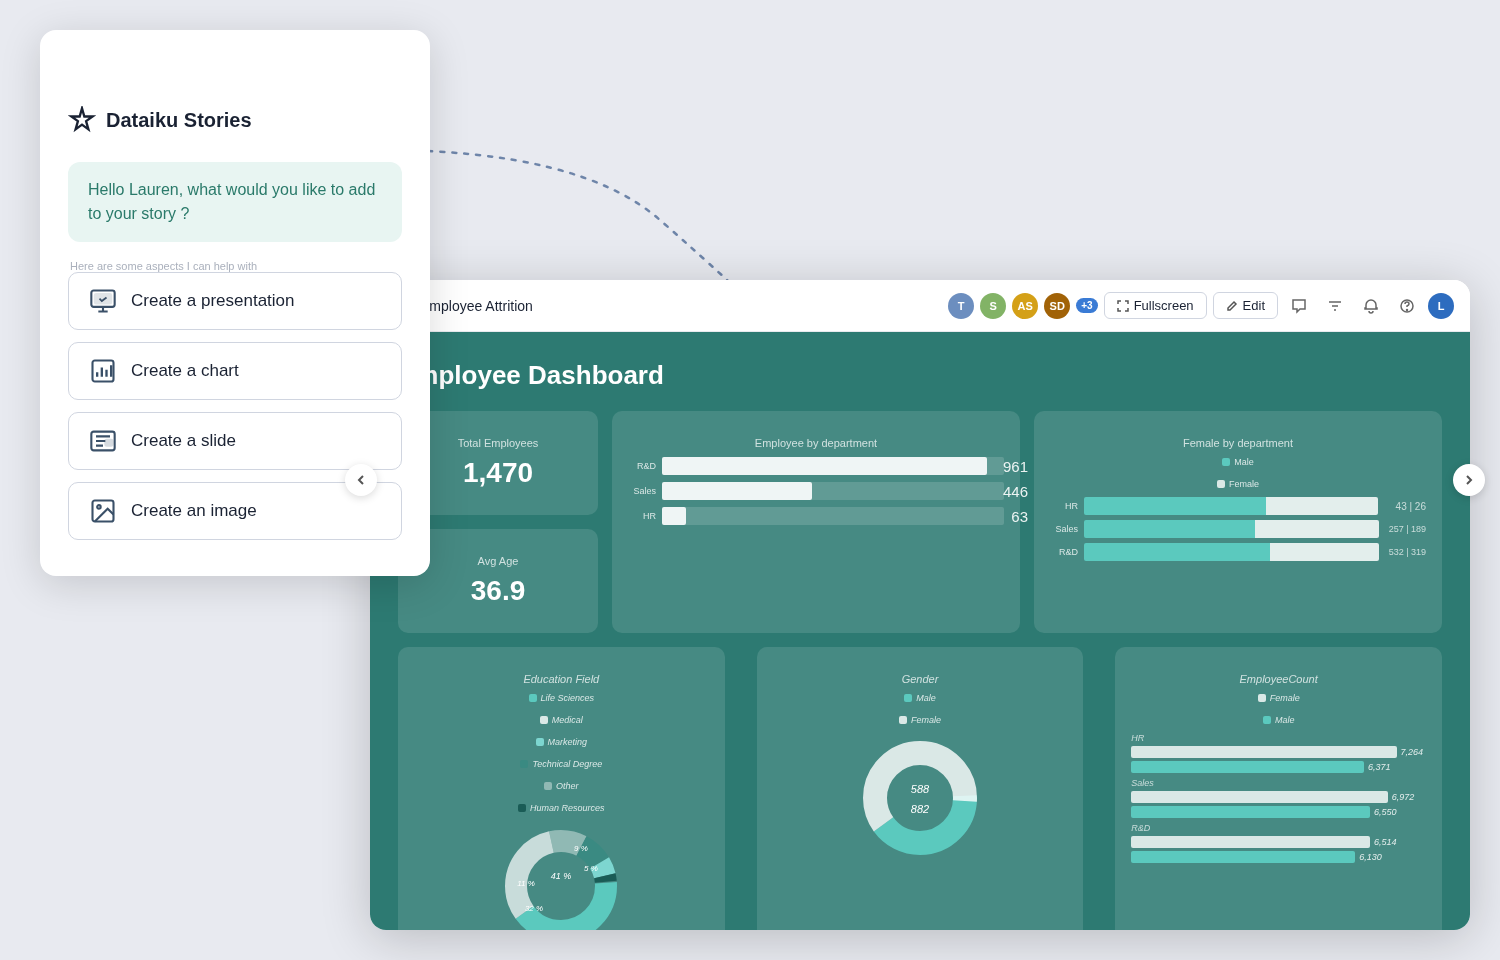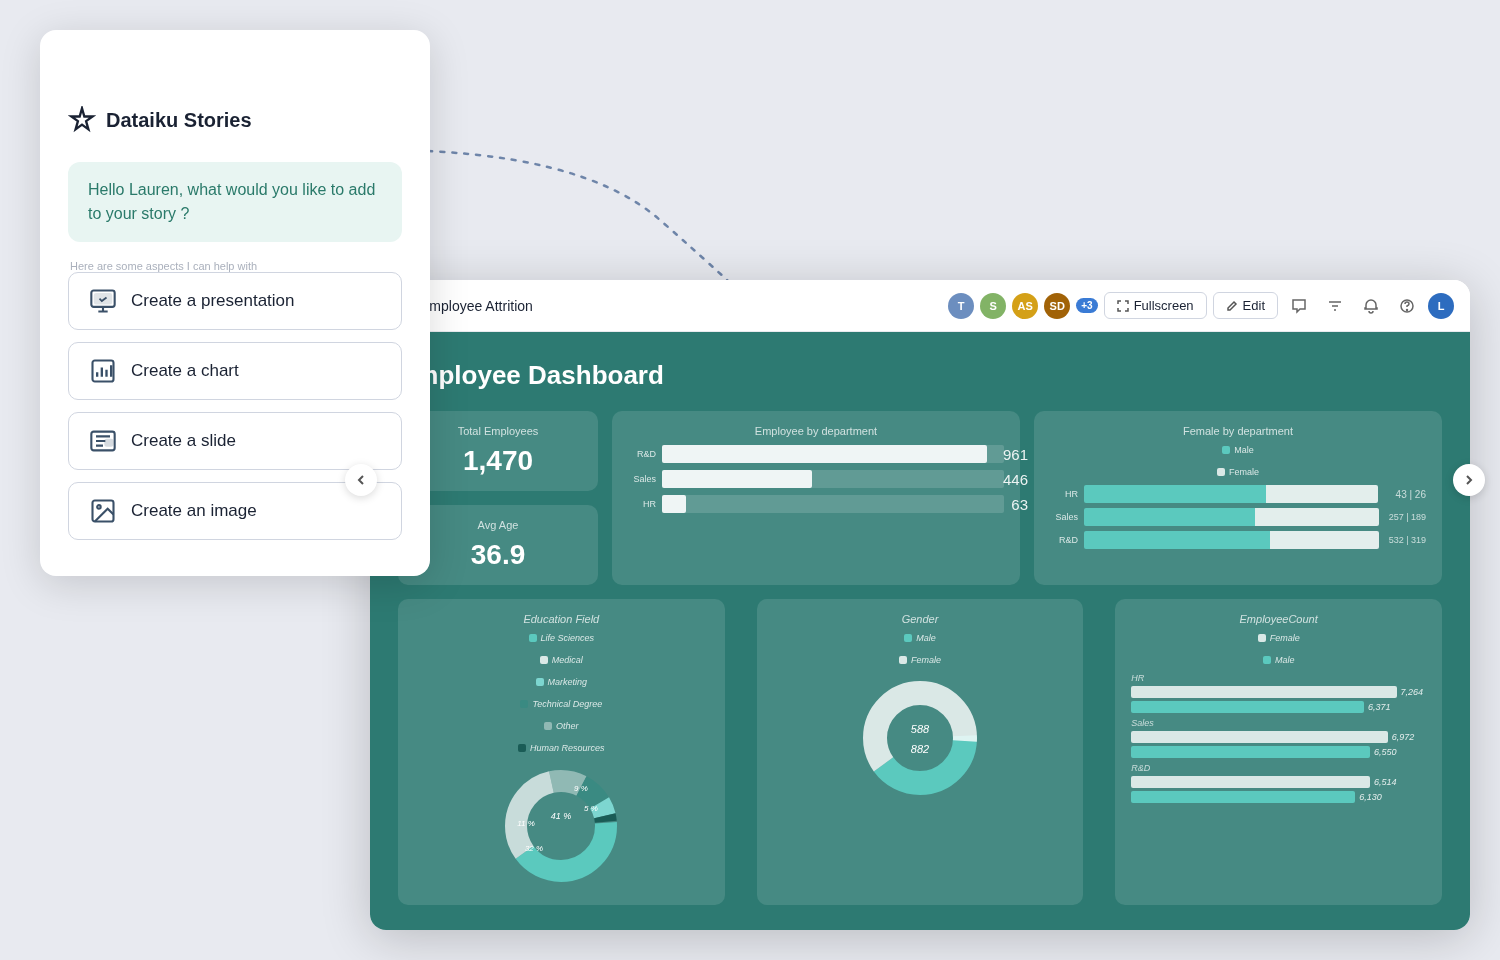--- a/index.html
+++ b/index.html
@@ -225,21 +225,21 @@
     .dashboard-grid-bottom {
       display: grid;
       grid-template-columns: 1fr 1fr 1fr;
       gap: 32px;
       font-style: italic;
     }
 
     .dash-card {
       background: rgba(255,255,255,0.12);
       border-radius: 10px;
-      padding: 14px 16px;
+      padding: 26px 16px;
       color: #fff;
     }
 
     .card-title {
       font-size: 11px;
       color: rgba(255,255,255,0.75);
       text-align: center;
       margin-bottom: 8px;
     }
 

